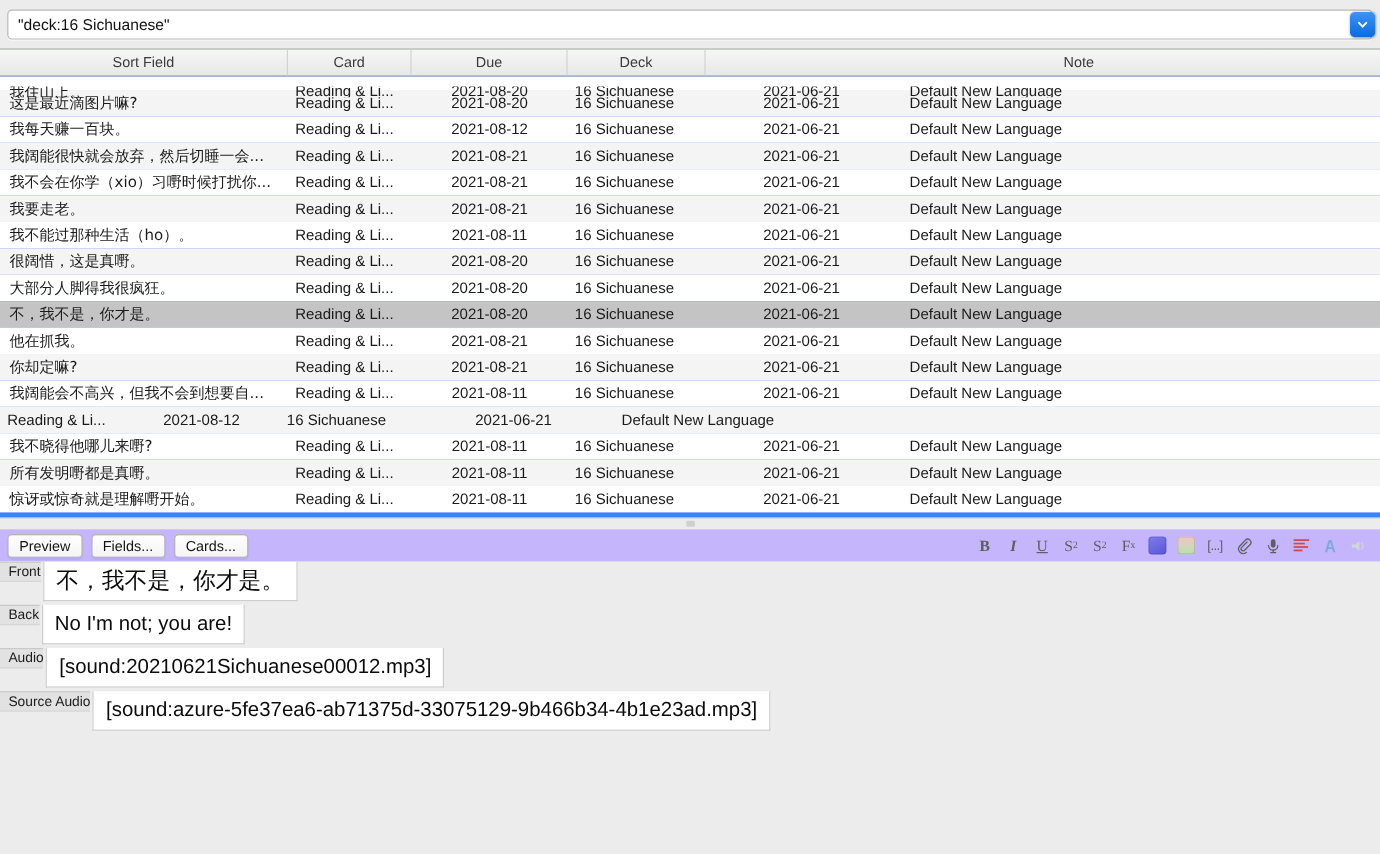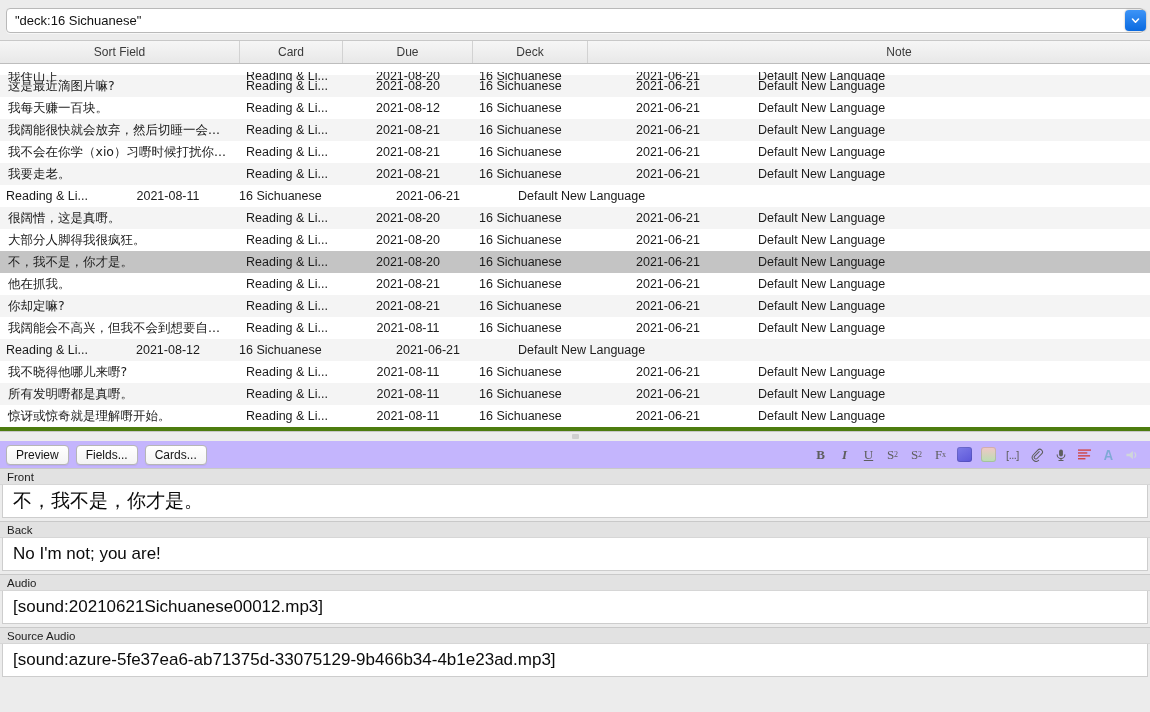--- a/index.html
+++ b/index.html
@@ -50,21 +50,21 @@
     background: linear-gradient(180deg,#3d94f7 0%,#0a6ae0 100%);
     border-radius: 4px;
     display: flex; align-items: center; justify-content: center;
     box-shadow: 0 0 2px rgba(0,0,0,0.35);
   }
   .search-dropdown-btn svg { display:block; }
 
   
   .table-region {
     height: 392px;
-    background: #4d7c0f;
+    background: #3b82f6;
     border-top: 1px solid #c8c8c8;
     border-bottom: 1px solid #c8c8c8;
     display: flex;
     flex-direction: column;
     overflow: hidden;
   }
   .thead {
     height: 23px;
     min-height: 23px;
     display: flex;
@@ -193,21 +193,21 @@
   .fmt svg { display: block; }
 
   
   .fields {
     flex: 1;
     background: #ececec;
     display: flex;
     flex-direction: column;
     overflow: hidden;
   }
-  .field-block { display: flex; flex-direction: column; }
+  .field-block { display: flex; flex-direction: row; }
   .field-label {
     height: 17px;
     background: #e2e2e2;
     border-top: 1px solid #c9c9c9;
     border-bottom: 1px solid #d6d6d6;
     font-size: 11.5px;
     color: #1c1c1c;
     display: flex;
     align-items: center;
     padding-left: 7px;
@@ -309,20 +309,21 @@
         </div>
         <div class="trow even">
           <div class="td c-sort zh">我要走老。</div>
           <div class="td c-card">Reading &amp; Li...</div>
           <div class="td c-due">2021-08-21</div>
           <div class="td c-deck">16 Sichuanese</div>
           <div class="td c-created">2021-06-21</div>
           <div class="td c-note">Default New Language</div>
         </div>
         <div class="trow odd">
+          <div class="td c-sort zh">我不能过那种生活（ho）。</div>
           <div class="td c-card">Reading &amp; Li...</div>
           <div class="td c-due">2021-08-11</div>
           <div class="td c-deck">16 Sichuanese</div>
           <div class="td c-created">2021-06-21</div>
           <div class="td c-note">Default New Language</div>
         </div>
         <div class="trow even">
           <div class="td c-sort zh">很阔惜，这是真嘢。</div>
           <div class="td c-card">Reading &amp; Li...</div>
           <div class="td c-due">2021-08-20</div>

